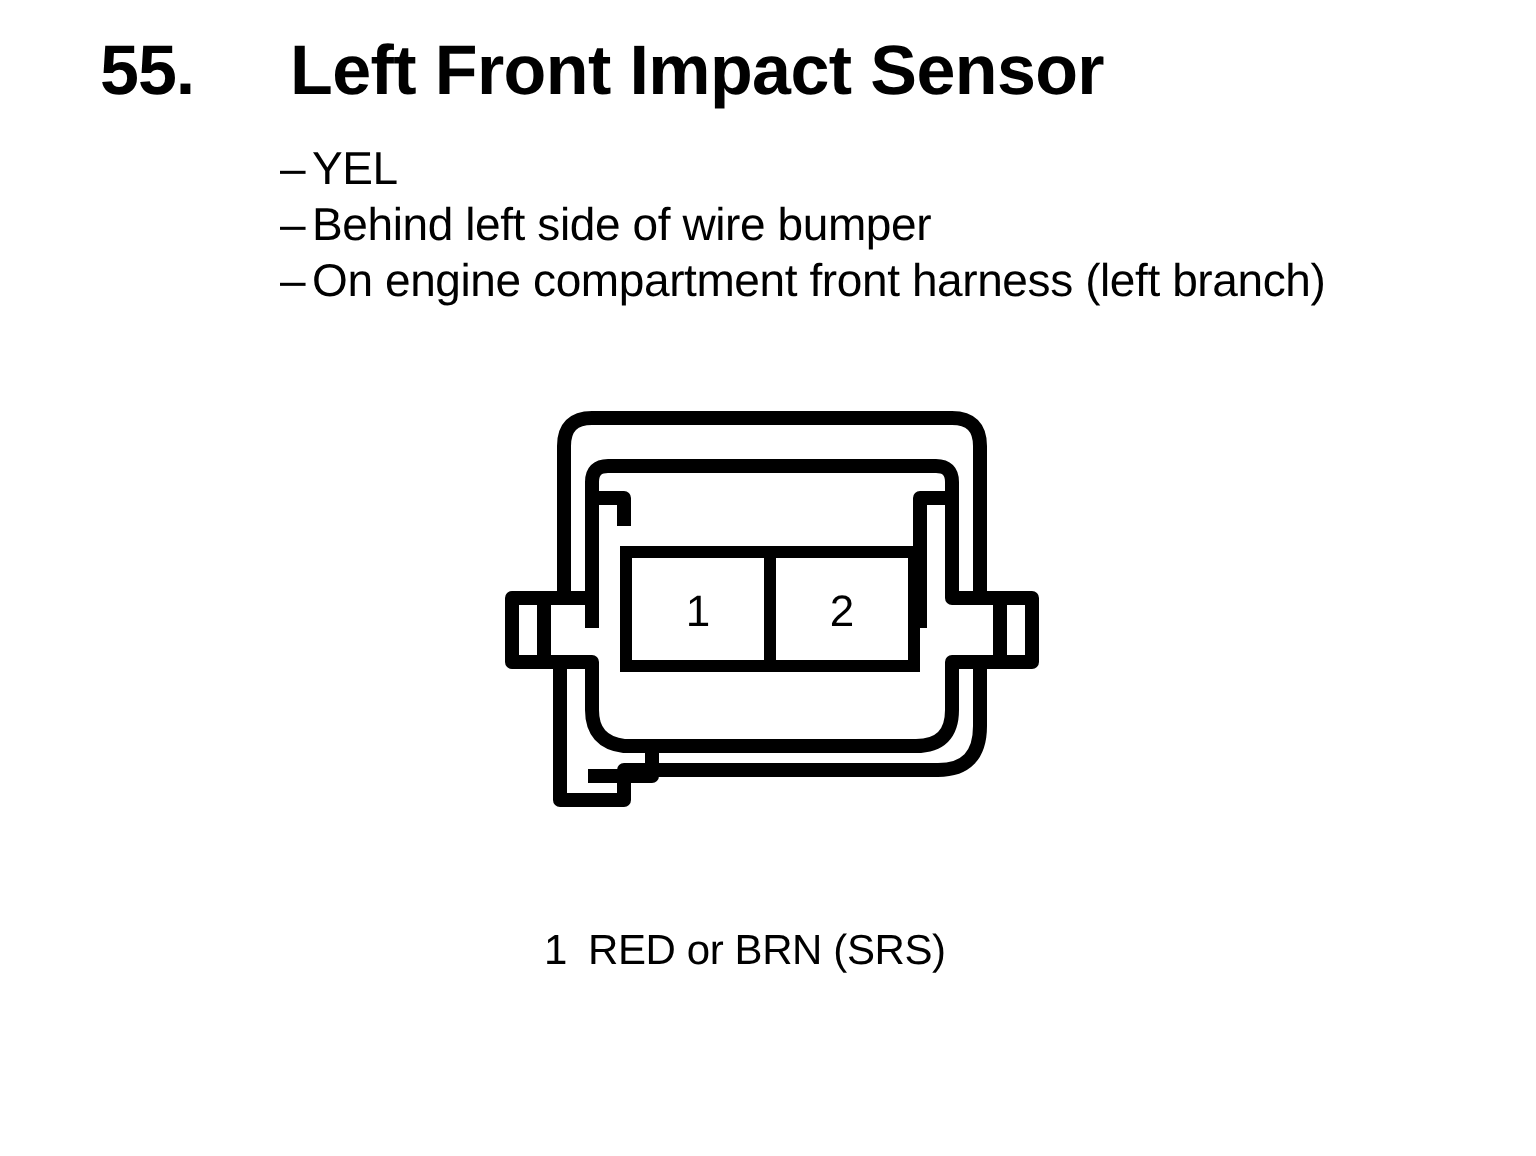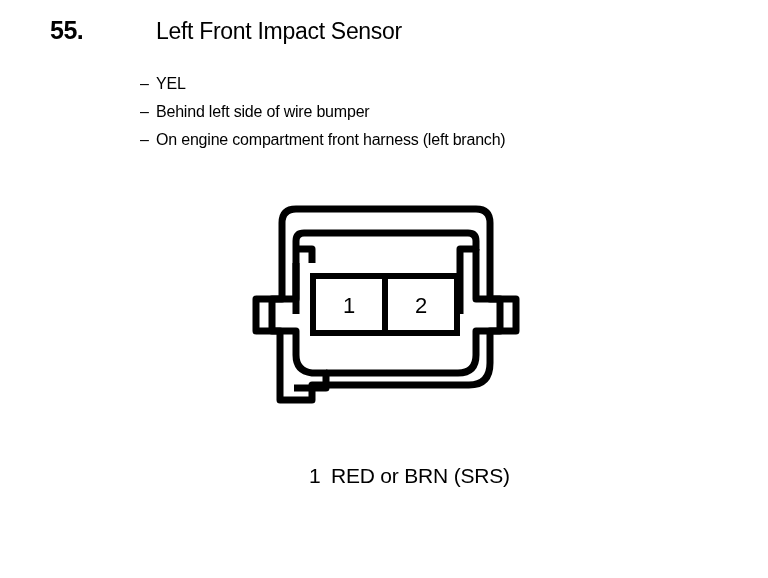--- a/index.html
+++ b/index.html
@@ -18,41 +18,40 @@
 
   
   .header {
     position: absolute;
     left: 50px;
     top: 16px;
     display: flex;
     align-items: baseline;
   }
   .item-number {
-    font-size: 25px;
+    font-size: 35px;
     font-weight: bold;
     letter-spacing: -0.5px;
     width: 95px;
   }
   .item-title {
-    font-size: 23px;
-    font-weight: normal;
+    font-size: 35px;
+    font-weight: bold;
     letter-spacing: -0.3px;
     white-space: nowrap;
-    margin-left: 11px;
   }
 
   
   .details {
     position: absolute;
     left: 140px;
     top: 70px;
   }
   .detail-line {
-    font-size: 16px;
+    font-size: 23px;
     line-height: 28px;
     white-space: nowrap;
     letter-spacing: -0.2px;
   }
   .detail-dash {
     display: inline-block;
     width: 16px;
   }
 
   
@@ -78,21 +77,20 @@
   .legend {
     position: absolute;
     left: 272px;
     top: 462px;
   }
   .legend-row {
     font-size: 21px;
     line-height: 27px;
     white-space: nowrap;
     letter-spacing: -0.2px;
-    margin-left: 37px;
   }
   .legend-num {
     display: inline-block;
     width: 22px;
   }
 </style>
 </head>
 <body>
 
 <div class="header">

